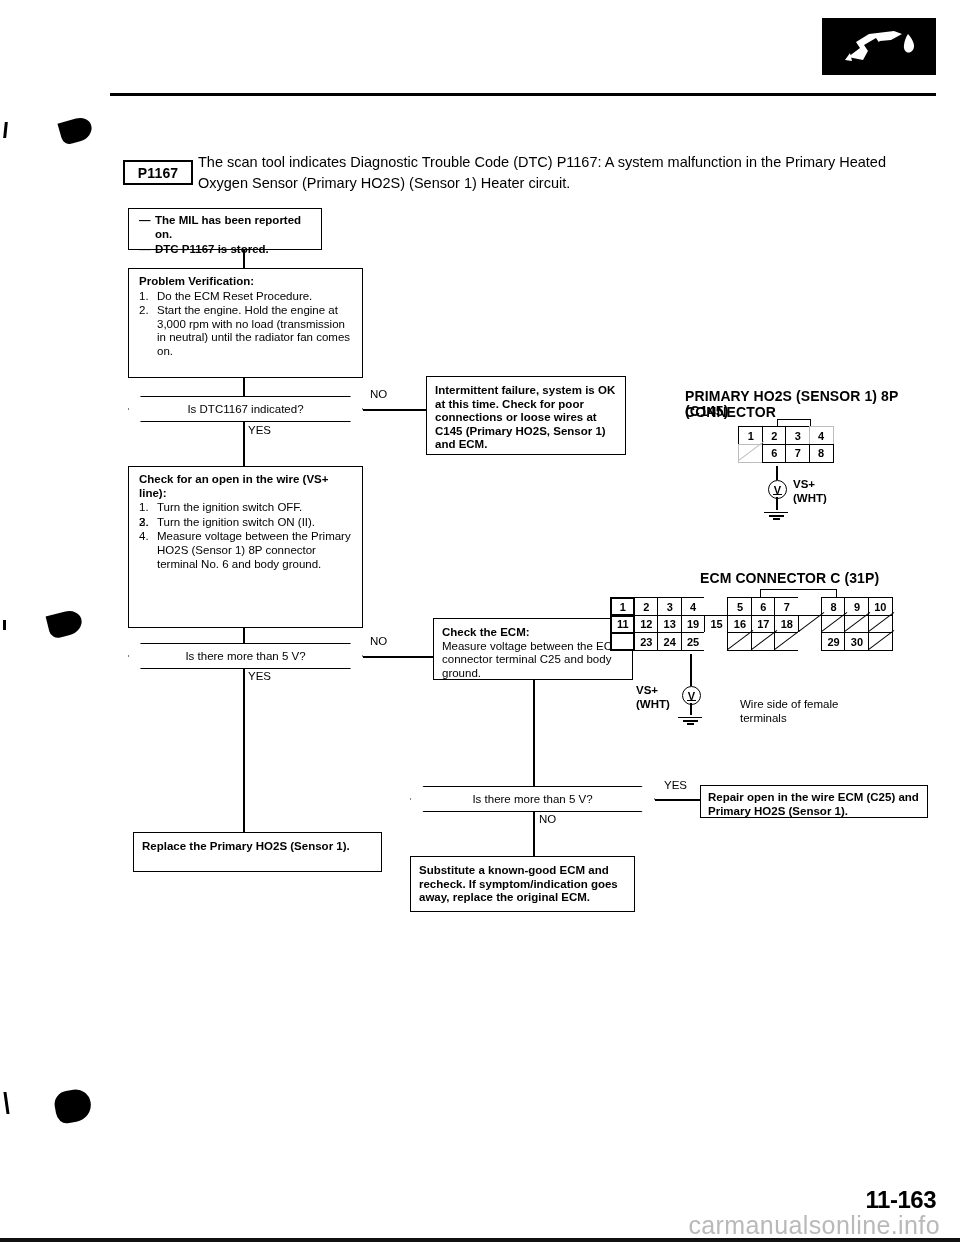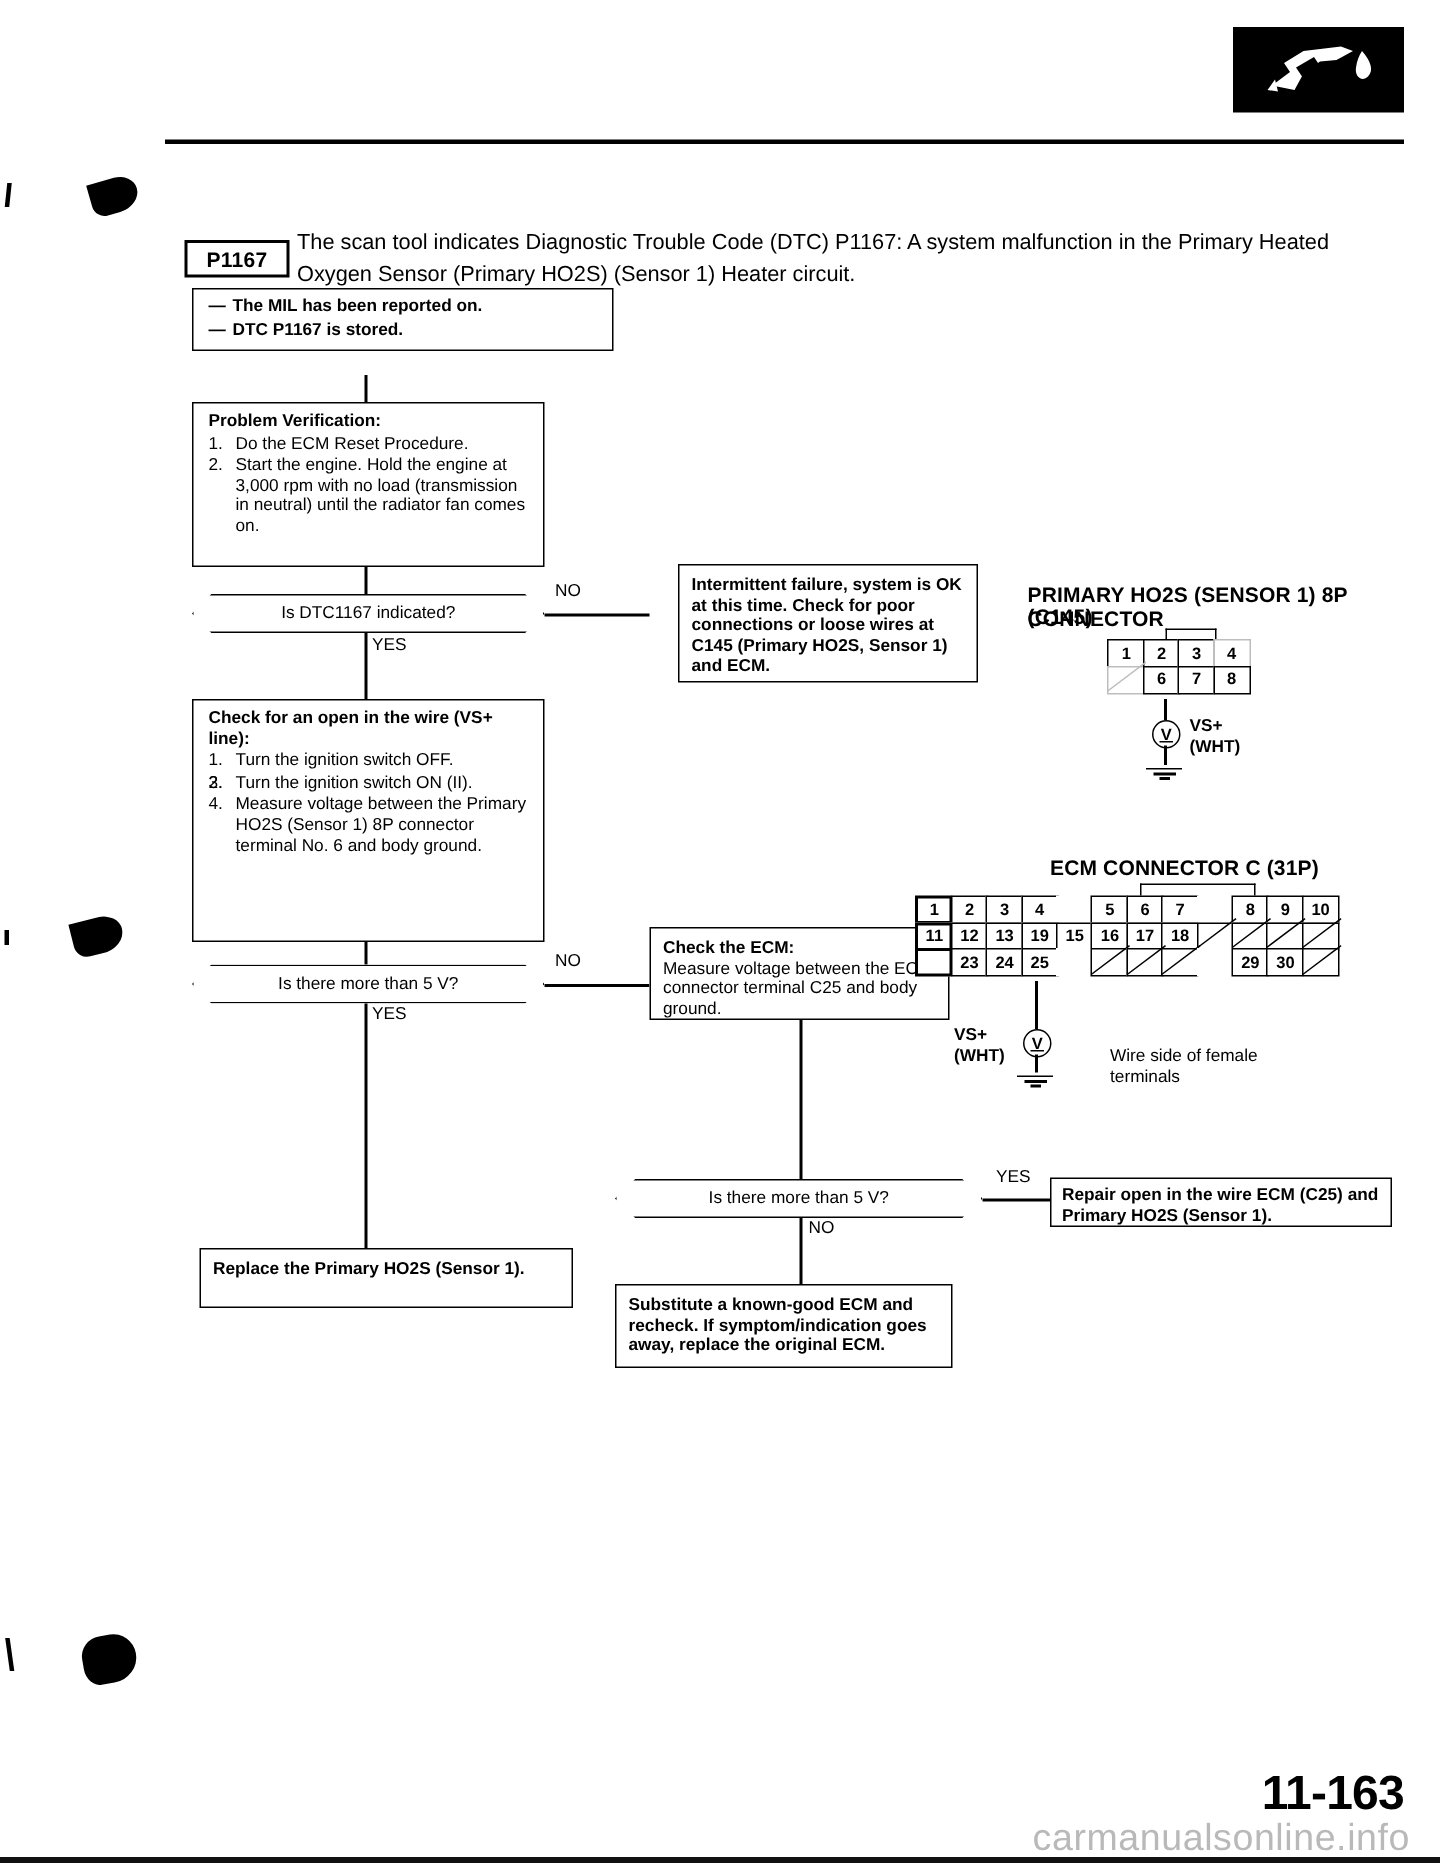--- a/index.html
+++ b/index.html
@@ -191,21 +191,21 @@
   .gnd { position: absolute; }
   .gnd i { display: block; background: #000; margin: 1.6px auto 0; }
 
   .small-note { position: absolute; font-size: 11.5px; line-height: 14px; }
   .vs-label { position: absolute; font-size: 11.5px; font-weight: bold; line-height: 14px; }
 
   
   .pageno {
     position: absolute;
     right: 24px; bottom: 28px;
-    font-size: 32px; font-weight: bold;
+    font-size: 24px; font-weight: bold;
     letter-spacing: -.5px;
   }
   .watermark {
     position: absolute;
     right: 20px; bottom: 2px;
     font-size: 25px;
     color: #b9b9b9;
     letter-spacing: .4px;
   }
   .footrule {
@@ -231,21 +231,21 @@
   <div class="tick t1"></div>
   <div class="blob b1"></div>
   <div class="tick t2"></div>
   <div class="blob b2"></div>
   <div class="tick t3"></div>
   <div class="blob b3"></div>
 
   <div class="dtc-badge">P1167</div>
   <div class="intro-text">The scan tool indicates Diagnostic Trouble Code (DTC) P1167: A system malfunction in the Primary Heated Oxygen Sensor (Primary HO2S) (Sensor 1) Heater circuit.</div>
 
-  <div class="fbox" style="left:128px; top:192px; width:281px; height:42px;">
+  <div class="fbox" style="left:128px; top:208px; width:194px; height:42px;">
     <div class="inner" style="padding-top:5px;">
       <ul class="dashlist">
         <li>The MIL has been reported on.</li>
         <li>DTC P1167 is stored.</li>
       </ul>
     </div>
   </div>
 
   <div class="ln lnv" style="left:243px; top:250px; height:18px;"></div>
 
@@ -271,21 +271,21 @@
     <div class="shape"></div>
     <span>Is DTC1167 indicated?</span>
   </div>
   <div class="lbl" style="left:248px; top:424px;">YES</div>
   <div class="lbl" style="left:370px; top:388px;">NO</div>
 
   <div class="ln lnh" style="left:363px; top:409px; width:70px;"></div>
 
   <div class="ln lnv" style="left:243px; top:422px; height:44px;"></div>
 
-  <div class="fbox" style="left:452px; top:376px; width:200px; height:79px;">
+  <div class="fbox" style="left:426px; top:376px; width:200px; height:79px;">
     <div class="inner b" style="padding:7px 8px;">
       <span>Intermittent failure, system is OK at this time. Check for poor connections or loose wires at C145 (Primary HO2S, Sensor 1) and ECM.</span>
     </div>
   </div>
 
   <div class="fbox" style="left:128px; top:466px; width:235px; height:162px;">
     <div class="inner">
       <div class="b">Check for an open in the wire (VS+ line):</div>
       <ul class="ol">
         <li>

